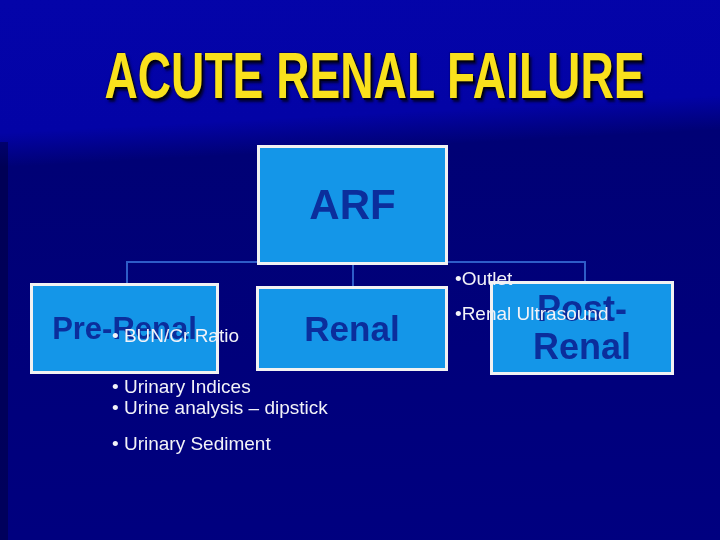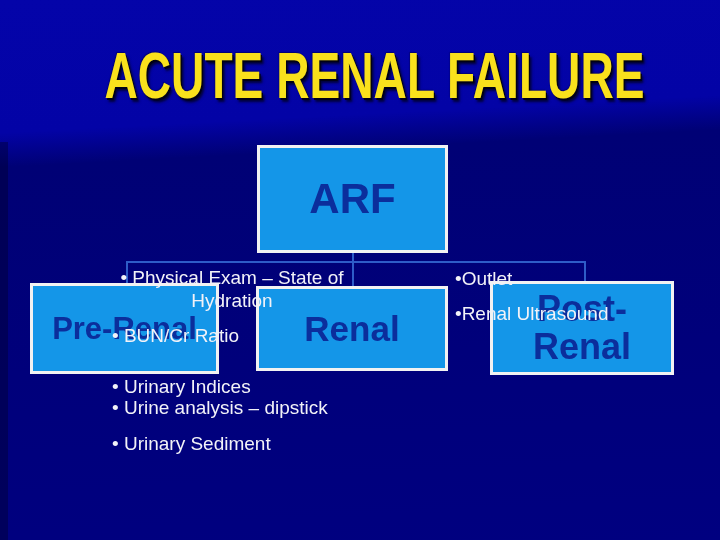--- a/index.html
+++ b/index.html
@@ -20,21 +20,21 @@
   #conn-h    {left:126px;top:261px;width:460px;height:2px;}
   #conn-left {left:126px;top:261px;width:2px;height:24px;}
   #conn-mid  {left:352px;top:261px;width:2px;height:26px;}
   #conn-right{left:584px;top:261px;width:2px;height:22px;}
   .box{
     position:absolute;z-index:2;box-sizing:border-box;
     background:#1496E8;border:3px solid #F2F2F2;
     display:flex;align-items:center;justify-content:center;text-align:center;
     color:#0B2E9C;font-weight:bold;
   }
-  #box-arf  {left:257px;top:145px;width:191px;height:108px;font-size:42px;}
+  #box-arf  {left:257px;top:145px;width:191px;height:120px;font-size:42px;}
   #box-pre  {left:30px; top:283px;width:189px;height:91px; font-size:31px;}
   #box-renal{left:256px;top:286px;width:192px;height:85px; font-size:35px;}
   #box-post {left:490px;top:281px;width:184px;height:94px; font-size:36px;line-height:38px;padding:0 10px;text-align:center;}
   .note{
     position:absolute;z-index:3;color:#F2F2F8;
     font-size:19px;line-height:24px;white-space:nowrap;
   }
   #note-1 {left:110px;top:266px;width:244px;text-align:center;white-space:normal;line-height:23px;}
   #note-2 {left:112px;top:324px;}
   #note-3 {left:112px;top:359px;margin-top:16px;}
@@ -63,20 +63,19 @@
   <div class="box" id="box-pre">
     <span>Pre-Renal</span>
   </div>
   <div class="box" id="box-renal">
     <span>Renal</span>
   </div>
   <div class="box" id="box-post">
     <span>Post-Renal</span>
   </div>
 
-  <div class="note" id="note-1">• Physical Exam – State of Hydration</div>
   <div class="note" id="note-2">• BUN/Cr Ratio</div>
   <div class="note" id="note-3">• Urinary Indices</div>
   <div class="note" id="note-5">• Urinary Sediment</div>
   <div class="note" id="note-4">• Urine analysis – dipstick</div>
   <div class="note" id="note-r1">•Outlet</div>
   <div class="note" id="note-r2">•Renal Ultrasound</div>
 </div>
 
 </body></html>

